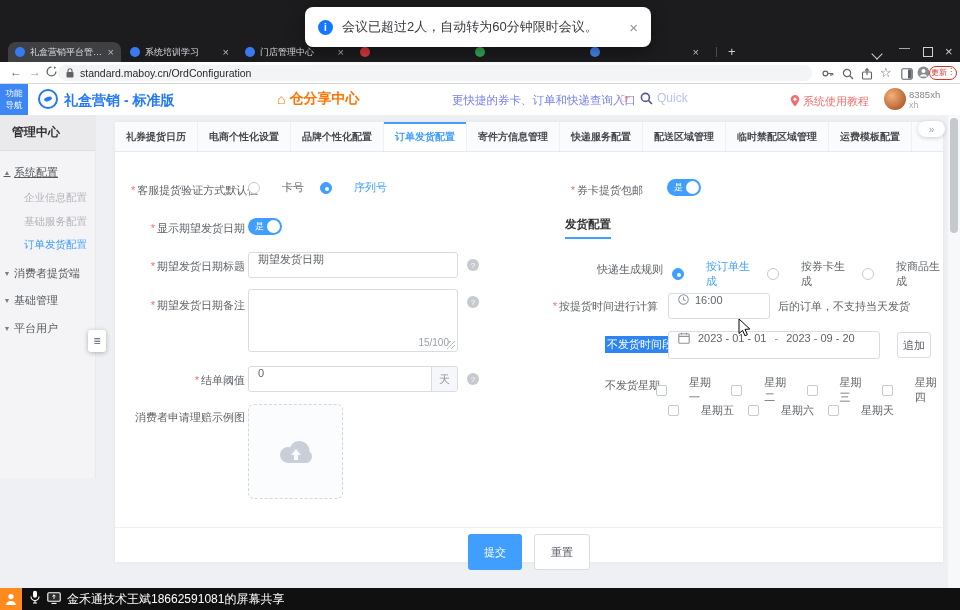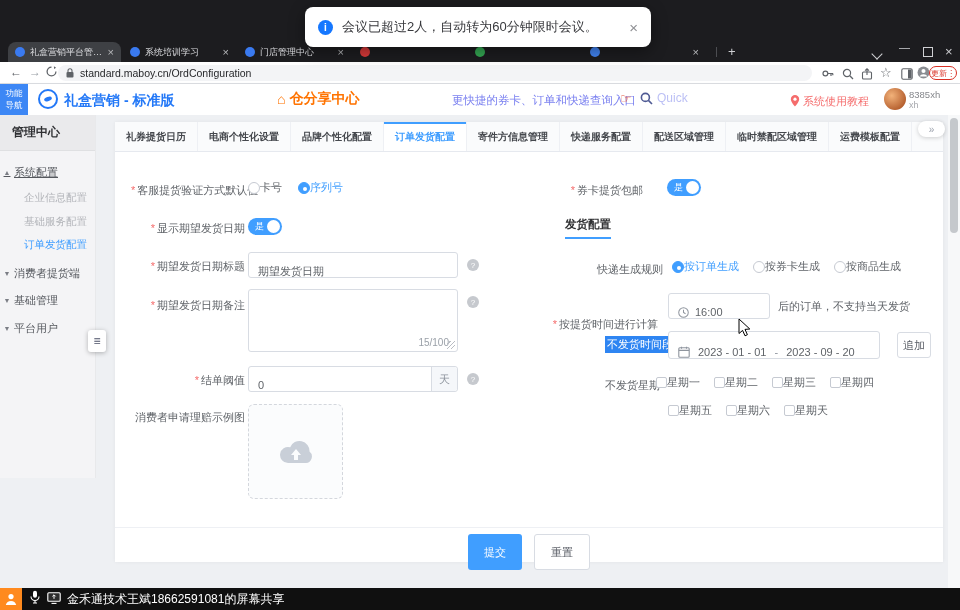--- a/index.html
+++ b/index.html
@@ -20,21 +20,21 @@
   .chev{width:7px;height:7px;border-left:1.5px solid #cfd0d3;border-bottom:1.5px solid #cfd0d3;
         transform:rotate(-45deg);display:inline-block;}
   .maxbox{width:8px;height:8px;border:1.2px solid #cfd0d3;display:inline-block;}
   
   .toolbar{left:0;top:62px;width:960px;height:22px;background:#fff;border-bottom:1px solid #dcdee2;box-sizing:border-box;}
   .navg{position:absolute;top:3px;font-size:12px;color:#5f6368;line-height:15px;}
   .urlpill{position:absolute;left:58px;top:3px;width:754px;height:16px;background:#f3f4f6;border-radius:8px;
            display:flex;align-items:center;gap:6px;padding:0 8px;box-sizing:border-box;}
   .url{font-size:10.5px;color:#27282b;}
   .updatepill{position:absolute;left:929px;top:4px;width:28px;height:14px;border:1px solid #d93025;border-radius:8px;
-              color:#d93025;font-size:8px;display:flex;align-items:center;justify-content:center;gap:0;box-sizing:border-box;}
+              color:#d93025;font-size:8px;display:flex;align-items:flex-start;justify-content:center;gap:0;box-sizing:border-box;}
   
   .appbar{left:0;top:84px;width:960px;height:31px;background:#fff;box-shadow:0 1px 3px rgba(0,0,0,.08);}
   .navblock{position:absolute;left:0;top:0;width:28px;height:31px;background:#3d87f5;color:#fff;font-size:8.5px;
             display:flex;flex-direction:column;align-items:center;justify-content:center;line-height:1.3;}
   .logo{position:absolute;left:38px;top:5px;width:20px;height:20px;border-radius:50%;border:2px solid #2378f7;box-sizing:border-box;}
   .logo i{position:absolute;left:4px;top:6px;width:8px;height:4px;border-radius:50%;background:#2378f7;transform:rotate(-20deg);}
   .brand{position:absolute;left:64px;top:8px;font-size:14px;font-weight:bold;color:#2378f7;white-space:nowrap;}
   .sharecenter{position:absolute;left:277px;top:6px;display:flex;align-items:center;gap:4px;
                font-size:14px;font-weight:bold;color:#ff7300;}
   .quicktip{position:absolute;left:452px;top:9px;font-size:11.5px;color:#7a80f0;white-space:nowrap;}
@@ -65,30 +65,30 @@
           display:flex;box-sizing:border-box;}
   .ctab{padding:0 11px;display:flex;align-items:center;font-size:10px;font-weight:bold;color:#45484d;
         border-right:1px solid #eef0f4;white-space:nowrap;box-sizing:border-box;}
   .ctab.active{background:#fff;color:#409eff;box-shadow:inset 0 2px 0 #409eff;}
   .expander{position:absolute;left:803px;top:-1px;width:27px;height:16px;background:#fff;border-radius:8px;
             box-shadow:0 1px 4px rgba(0,0,0,.18);display:flex;align-items:center;justify-content:center;
             font-size:10px;color:#9aa0ab;z-index:6;}
   
   .flabel{position:absolute;text-align:right;font-size:11px;color:#5f6368;white-space:nowrap;}
   .star{color:#f56c6c;margin-right:2px;}
-  .opt{display:flex;align-items:center;gap:0;font-size:11px;color:#5f6368;}
+  .opt{display:flex;align-items:center;gap:22px;font-size:11px;color:#5f6368;}
   .opt.sel .olbl{color:#409eff;}
   .radio{width:12px;height:12px;border-radius:50%;border:1px solid #c6cad2;background:#fff;box-sizing:border-box;flex:none;}
   .radio.on{background:#409eff;border-color:#409eff;position:relative;}
   .radio.on::after{content:"";position:absolute;left:4px;top:4px;width:4px;height:4px;border-radius:50%;background:#fff;}
   .toggle{position:absolute;width:34px;height:17px;border-radius:9px;background:#409eff;box-sizing:border-box;}
   .toggle .tg-lbl{position:absolute;left:7px;top:0;font-size:9px;color:#fff;line-height:17px;}
   .toggle .knob{position:absolute;right:2px;top:2px;width:13px;height:13px;border-radius:50%;background:#fff;}
   .tinput{position:absolute;border:1px solid #d8dce3;border-radius:3px;background:#fff;box-sizing:border-box;
-          font-size:11px;color:#5f6368;display:flex;align-items:flex-end;padding:0 9px;}
+          font-size:11px;color:#5f6368;display:flex;align-items:flex-start;padding:0 9px;}
   .tinput input{border:none;outline:none;font-size:11px;color:#5f6368;width:100%;background:transparent;
                 font-family:inherit;padding:0;}
   .help{position:absolute;width:12px;height:12px;border-radius:50%;background:#c6c9ce;color:#fff;font-size:8px;
         display:flex;align-items:center;justify-content:center;}
   .tarea{position:absolute;border:1px solid #d8dce3;border-radius:3px;box-sizing:border-box;background:#fff;}
   .tarea textarea{border:none;outline:none;resize:none;width:100%;height:34px;font-size:11px;color:#5f6368;
                   font-family:inherit;padding:6px 9px;box-sizing:border-box;background:transparent;}
   .counter{position:absolute;right:8px;bottom:3px;font-size:10px;color:#9aa0a8;}
   .rhandle{position:absolute;right:2px;bottom:2px;width:8px;height:8px;
            background:repeating-linear-gradient(135deg,transparent 0 2px,#b9bdc4 2px 3px);}
@@ -375,21 +375,21 @@
         <div class="opt">
           <span class="radio"></span>
           <span class="olbl">按券卡生成</span>
         </div>
         <div class="opt">
           <span class="radio"></span>
           <span class="olbl">按商品生成</span>
         </div>
       </div>
 
-      <div class="flabel" style="right:285px;top:195px;margin-left:44px;">
+      <div class="flabel" style="right:285px;top:177px;margin-left:44px;">
         <span class="star">*</span><span>按提货时间进行计算</span>
       </div>
       <div class="tinput" style="left:553px;top:171px;width:102px;height:26px;gap:6px;">
         <svg width="11" height="11" viewBox="0 0 12 12">
             <circle cx="6" cy="6" r="5.2" fill="none" stroke="#8f959e" stroke-width="1.1"></circle>
             <path d="M6 3 V6 L8.2 7.4" fill="none" stroke="#8f959e" stroke-width="1.1"></path>
           </svg>
         <span>16:00</span>
       </div>
       <div class="suffixtext" style="left:663px;top:177px;">后的订单，不支持当天发货</div>

